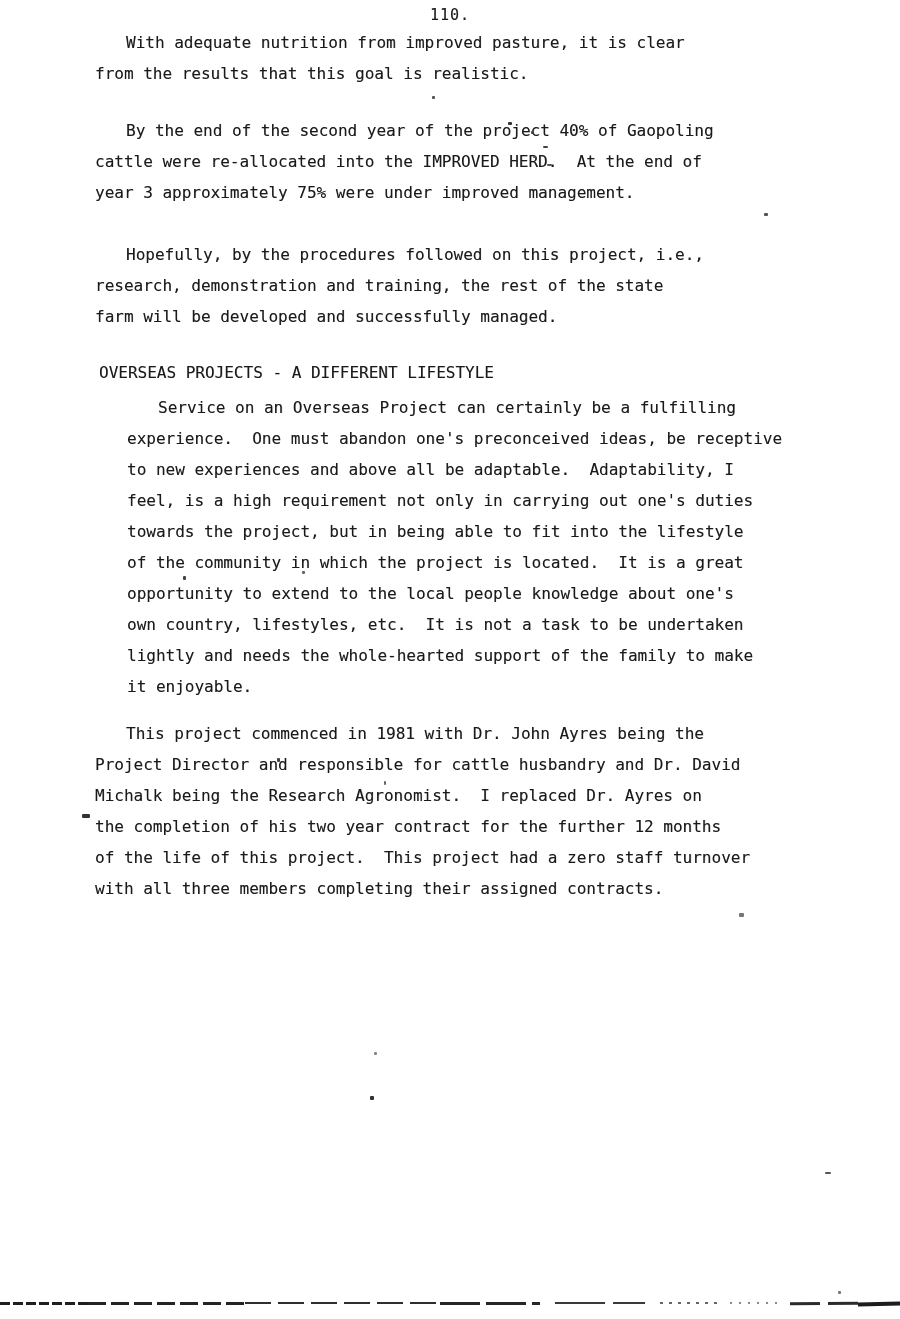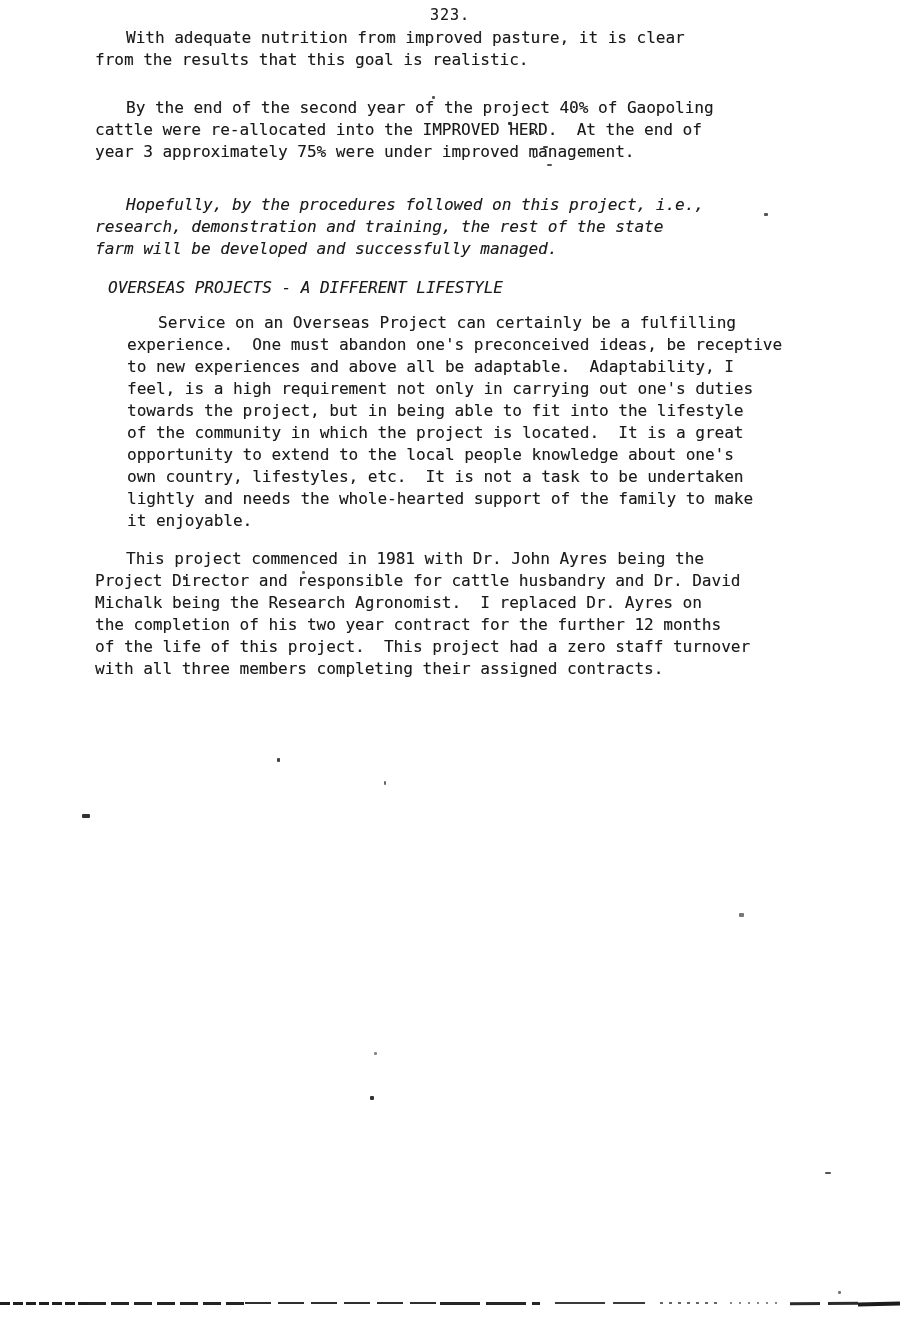--- a/index.html
+++ b/index.html
@@ -22,49 +22,48 @@
     letter-spacing: 1px;
     color: #1c1c1c;
     text-shadow: 0.3px 0.3px 0 rgba(0,0,0,0.35);
   }
   .content {
     position: absolute;
     top: 27px;
     left: 95px;
     width: 700px;
     font-size: 16px;
-    line-height: 22px;
+    line-height: 31px;
     text-shadow: 0.3px 0.3px 0 rgba(0,0,0,0.35);
   }
   .para {
     white-space: pre;
     text-indent: 31px;
     margin: 0;
   }
   .heading {
     white-space: pre;
     text-indent: 0;
-    margin: 13px;
-    font-style: italic;
+    margin: 4px;
   }
   .mb26 { margin-bottom: 26px; }
   .mb20 { margin-bottom: 31px; }
-  .mb17 { margin-bottom: 17px; font-style: italic; }
+  .mb17 { margin-bottom: 25px; }
   .mb16 { margin-bottom: 16px; margin-left: 32px; }
   
   .speck { position: absolute; border-radius: 1px; }
   .scan-line { position: absolute; left: 0; top: 1302px; width: 900px; height: 6px; }
   .scan-line .seg { position: absolute; top: 0; }
 </style>
 </head>
 <body>
 
 <div class="page">
 
-  <div class="page-number">323.</div>
+  <div class="page-number">110.</div>
 
   <div class="content">
     <div class="para mb26">With adequate nutrition from improved pasture, it is clear
 from the results that this goal is realistic.</div>
     <div class="para mb20">By the end of the second year of the project 40% of Gaopoling
 cattle were re-allocated into the IMPROVED HERD.  At the end of
 year 3 approximately 75% were under improved management.</div>
     <div class="para mb17">Hopefully, by the procedures followed on this project, i.e.,
 research, demonstration and training, the rest of the state
 farm will be developed and successfully managed.</div>

